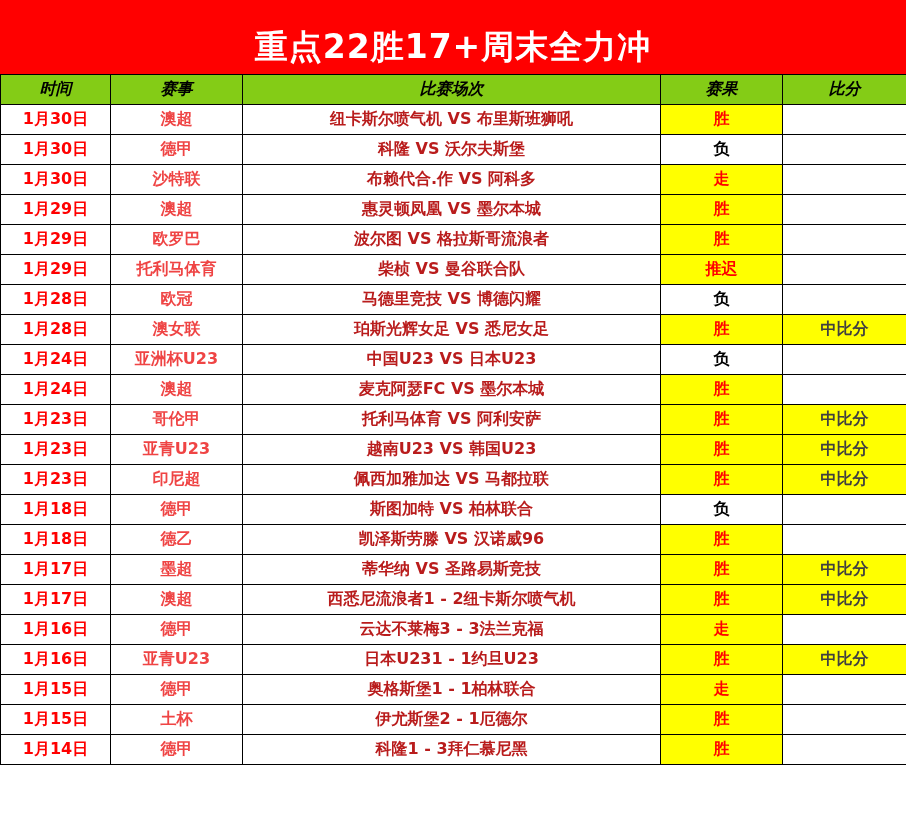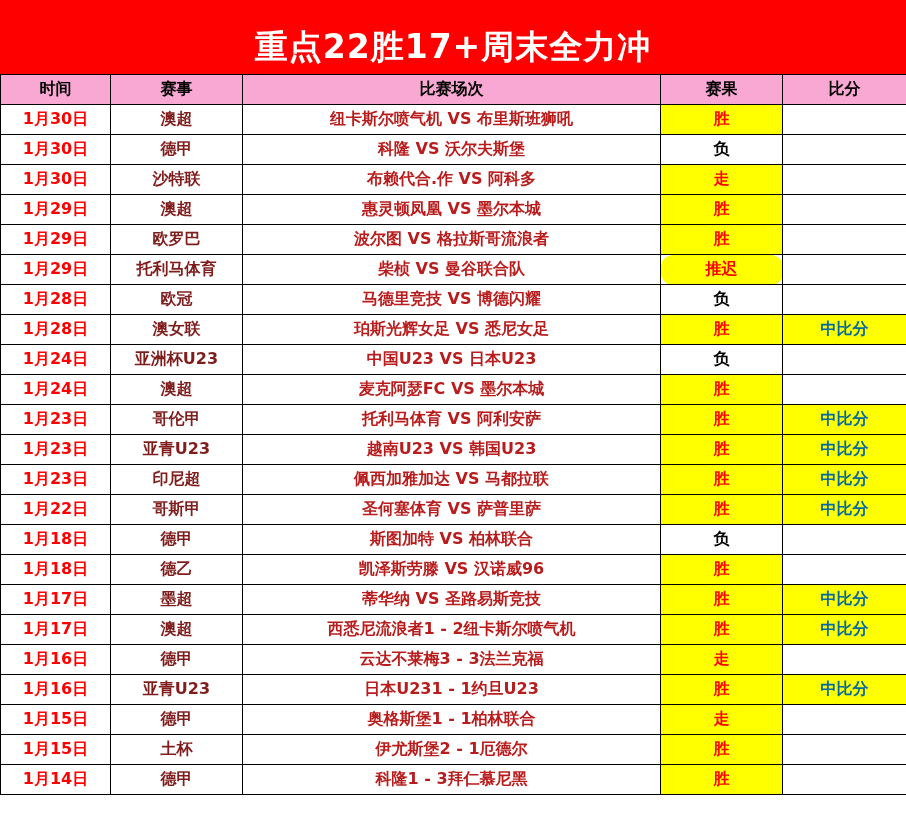--- a/index.html
+++ b/index.html
@@ -42,42 +42,43 @@
     height: 30px;
     text-align: center;
     vertical-align: middle;
     font-size: 16px;
     font-weight: bold;
     font-family: "DejaVu Sans", sans-serif;
     overflow: hidden;
     white-space: nowrap;
   }
   thead th {
-    background: #f9a8d4;
+    background: #84cc16;
     color: #000000;
     height: 34px;
     font-size: 17px;
+    font-style: italic;
   }
   col.c-time   { width: 110px; }
   col.c-league { width: 132px; }
   col.c-match  { width: 418px; }
   col.c-result { width: 122px; }
   col.c-score  { width: 124px; }
 
   td.time   { color: #ff0000; margin-top: 35px; }
-  td.league { color: #7f1d1d; }
+  td.league { color: #ef4444; }
   td.match  { color: #b91c1c; }
   td.result { color: #000000; }
-  td.score  { color: #0369a1; }
+  td.score  { color: #404040; }
 
   td.hl { background: #ffff00; }
   td.result.win { color: #ff0000; }
   td.result.lose { color: #000000; }
   td.result.draw { color: #ff0000; }
-  td.result.postponed { color: #ff0000; border-radius: 12px; }
+  td.result.postponed { color: #ff0000; }
 </style>
 </head>
 <body>
 
 <div id="page">
 
   <div class="banner">
     <div class="banner-title">重点22胜17+周末全力冲</div>
   </div>
 
@@ -184,27 +185,20 @@
           <td class="score hl">中比分</td>
         </tr>
         <tr>
           <td class="time">1月23日</td>
           <td class="league">印尼超</td>
           <td class="match">佩西加雅加达  VS  马都拉联</td>
           <td class="result win hl">胜</td>
           <td class="score hl">中比分</td>
         </tr>
         <tr>
-          <td class="time">1月22日</td>
-          <td class="league">哥斯甲</td>
-          <td class="match">圣何塞体育  VS  萨普里萨</td>
-          <td class="result win hl">胜</td>
-          <td class="score hl">中比分</td>
-        </tr>
-        <tr>
           <td class="time">1月18日</td>
           <td class="league">德甲</td>
           <td class="match">斯图加特  VS  柏林联合</td>
           <td class="result lose">负</td>
           <td class="score"></td>
         </tr>
         <tr>
           <td class="time">1月18日</td>
           <td class="league">德乙</td>
           <td class="match">凯泽斯劳滕  VS  汉诺威96</td>

